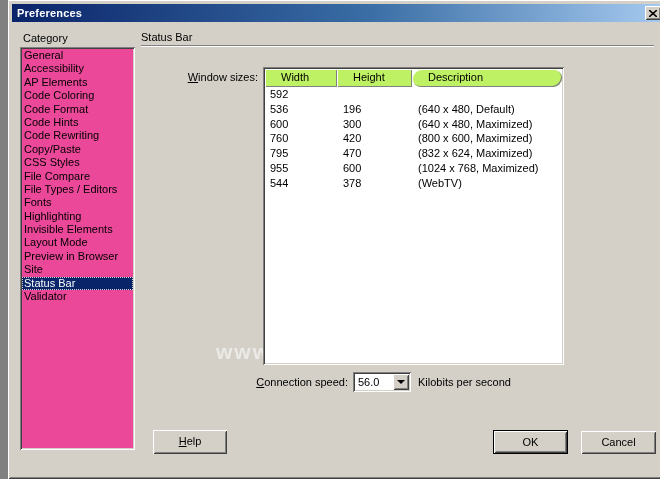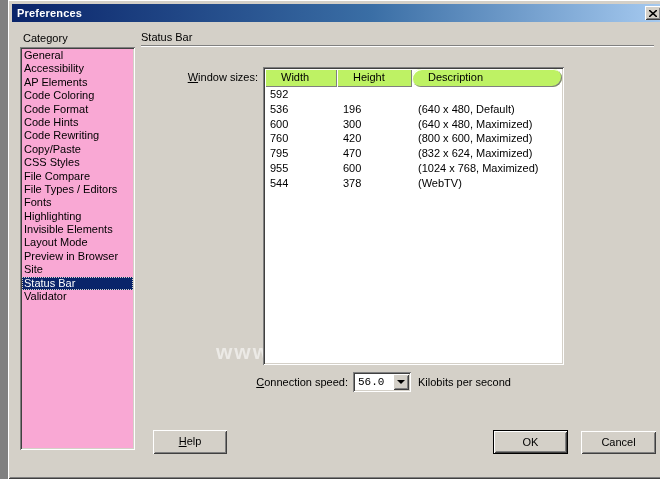--- a/index.html
+++ b/index.html
@@ -27,21 +27,21 @@
     box-shadow: inset 1px 1px 0 #ffffff, inset -1px -1px 0 #404040,
                 inset 2px 2px 0 #d4d0c8, inset -2px -2px 0 #808080;
     cursor:default;
   }
   .close-btn svg { display:block; }
 
   
   .category-label { position:absolute; left:15px; top:32px; }
   .listbox {
     position:absolute; left:12px; top:47px; width:115px; height:403px;
-    background:#f9a8d4; padding:2px;
+    background:#ec4899; padding:2px;
     box-shadow: inset 1px 1px 0 #808080, inset -1px -1px 0 #ffffff,
                 inset 2px 2px 0 #404040, inset -2px -2px 0 #d4d0c8;
     overflow:hidden;
   }
   .list-item { line-height:13.4px; height:13.4px; padding-left:2px; white-space:nowrap; cursor:default; }
   .list-item.selected { background:#0a246a; color:#ffffff; outline:1px dotted #d4d0c8; outline-offset:-1px; }
 
   
   .panel-heading { position:absolute; left:133px; top:31px; }
   .separator {
@@ -78,21 +78,21 @@
 
   
   .conn-label { position:absolute; left:180px; top:376px; width:160px; text-align:right; }
   .combo {
     position:absolute; left:345px; top:372px; width:58px; height:20px;
     background:#ffffff;
     box-shadow: inset 1px 1px 0 #808080, inset -1px -1px 0 #ffffff,
                 inset 2px 2px 0 #404040, inset -2px -2px 0 #d4d0c8;
     display:flex; align-items:center;
   }
-  .combo-value { flex:1; padding-left:5px;font-family:Liberation Mono, monospace; }
+  .combo-value { flex:1; padding-left:5px; }
   .combo-arrow-btn {
     width:16px; height:16px; margin-right:2px; background:#d4d0c8;
     display:flex; align-items:center; justify-content:center;
     box-shadow: inset 1px 1px 0 #ffffff, inset -1px -1px 0 #404040,
                 inset 2px 2px 0 #d4d0c8, inset -2px -2px 0 #808080;
     cursor:default;
   }
   .arrow-down {
     width:0; height:0; border-left:4px solid transparent; border-right:4px solid transparent;
     border-top:4px solid #000;

